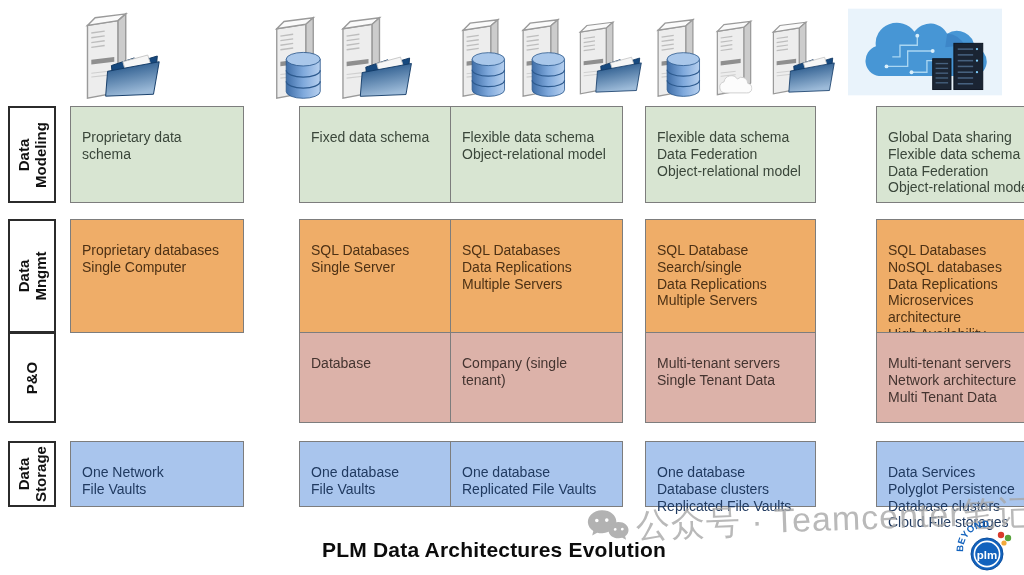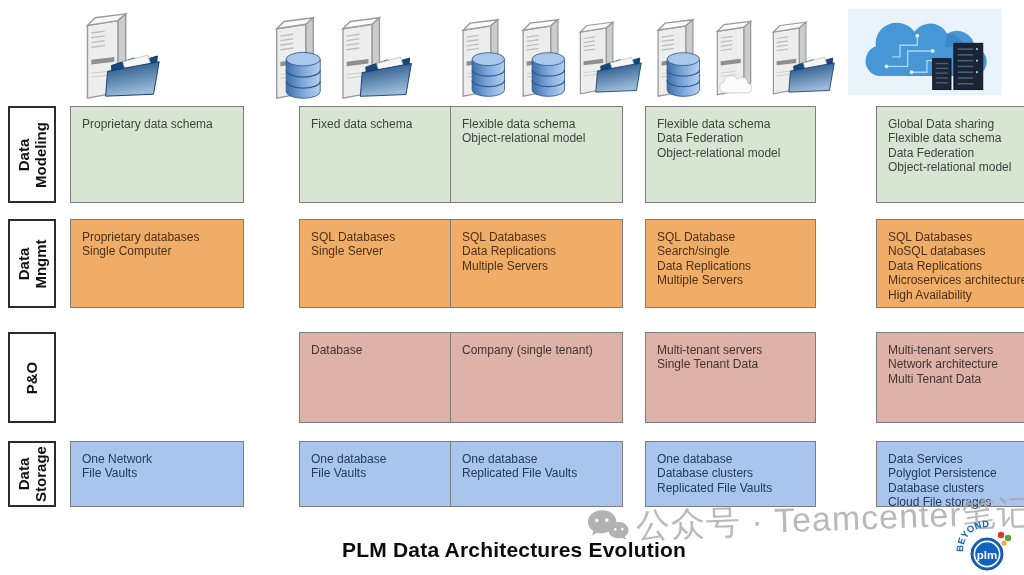--- a/index.html
+++ b/index.html
@@ -20,26 +20,26 @@
     position:absolute;left:50%;top:50%;
     transform:translate(-50%,-50%) rotate(-90deg);
     white-space:pre;text-align:center;
     font-weight:bold;font-size:15px;line-height:1.15;color:#111;
   }
 
   
   .cell{
     position:absolute;box-sizing:border-box;
     border:1px solid var(--cell-border);
-    padding:10px 10px 0 11px;
-    font-size:12px;line-height:1.2;
+    padding:22px 10px 0 11px;
+    font-size:14px;line-height:1.2;
     white-space:pre-line;
   }
   .r1{top:106px;height:97px;}
-  .r2{top:219px;height:89px;}
+  .r2{top:219px;height:114px;}
   .r3{top:332px;height:91px;}
   .r4{top:441px;height:66px;}
   .cell.r1{background:var(--modeling-bg);color:var(--modeling-text);}
   .cell.r2{background:var(--mngmt-bg);color:var(--mngmt-text);}
   .cell.r3{background:var(--po-bg);color:var(--po-text);}
   .cell.r4{background:var(--storage-bg);color:var(--storage-text);}
   .c1{left:70px;width:174px;}
   .c2{left:260px;width:172px;margin-left:39px;}
   .c3{left:450px;width:173px;}
   .c4{left:645px;width:171px;}
@@ -49,21 +49,21 @@
   .icons{position:absolute;display:flex;align-items:flex-end;}
   .icons svg{display:block;}
   #icons-col1{left:74px;top:10px;}
   #icons-col2{left:262px;top:16px;}
   #icons-col3{left:449px;top:18px;}
   #icons-col4{left:644px;top:18px;}
   #icons-col5{left:848px;top:8px;}
 
   
   .title{
-    position:absolute;left:304px;top:538px;width:420px;
+    position:absolute;left:284px;top:538px;width:420px;
     text-align:center;font-size:21px;font-weight:bold;color:#0c0c0c;
     letter-spacing:.2px;
   }
 
   
   .watermark{
     position:absolute;left:586px;top:505px;z-index:9;
     display:flex;align-items:center;gap:6px;
     transform:rotate(-2deg);transform-origin:left center;
     pointer-events:none;

